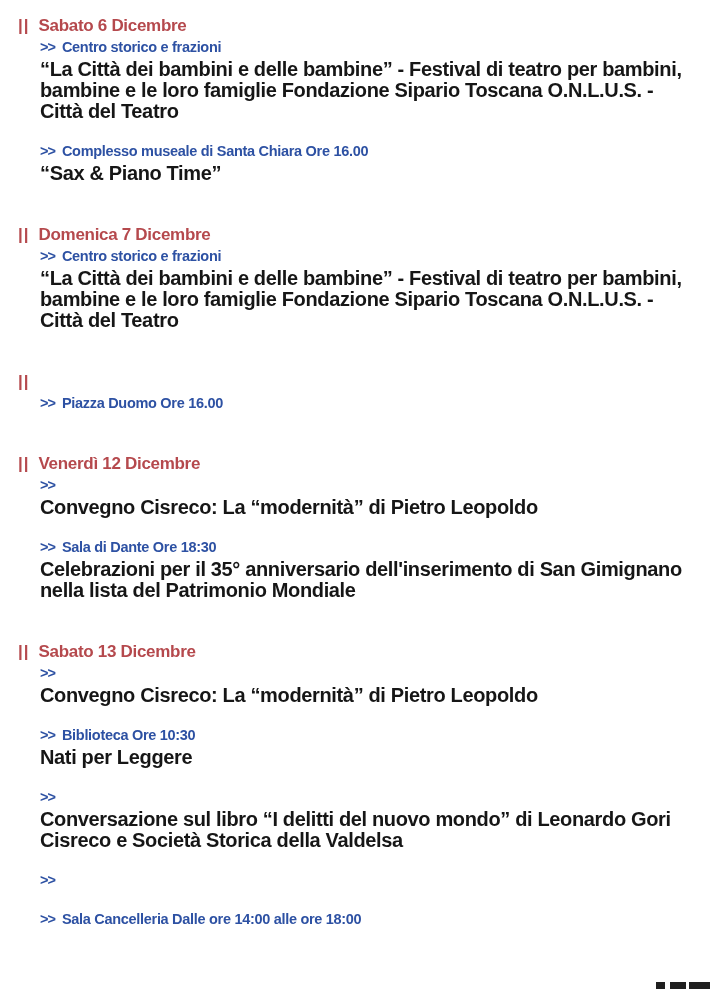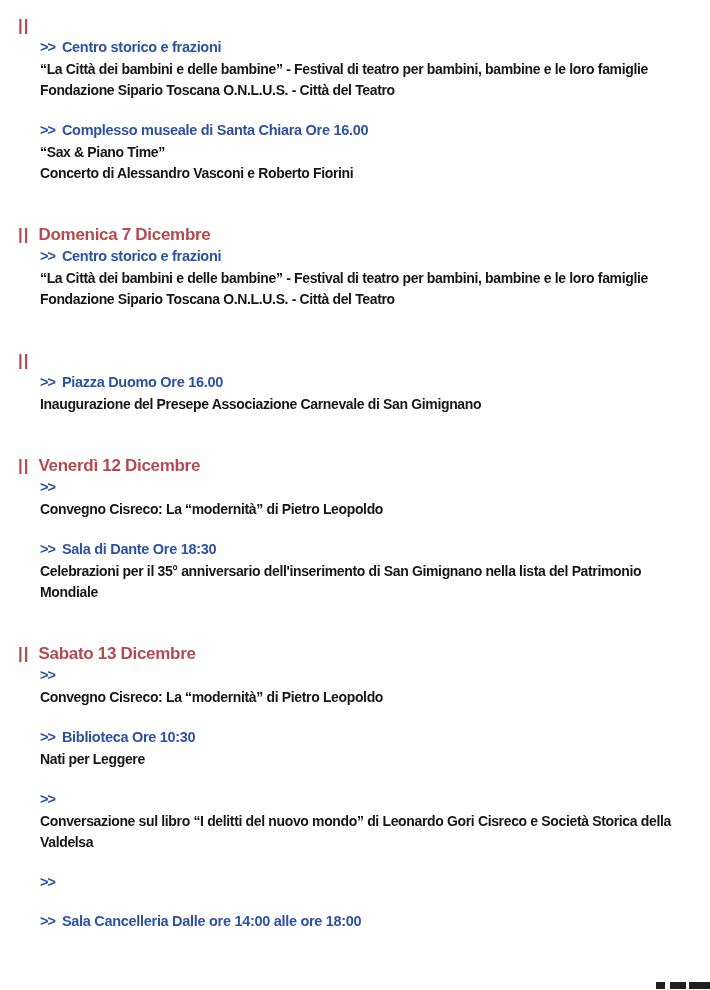--- a/index.html
+++ b/index.html
@@ -28,54 +28,54 @@
   .venue {
     margin: 0 0 2px 0;
     font-size: 14.5px; line-height: 19px;
     color: #2d51a3;
     letter-spacing: -0.3px;
     display: flex; align-items: baseline;
   }
   .chev { margin-right: 7px; letter-spacing: -1px; }
   .event-line {
     margin: 0;
-    font-size: 14px; line-height: 21px;
+    font-size: 20px; line-height: 21px;
     max-width: 648px;
     letter-spacing: -0.35px;
     color: #161616;
   }
   .corner-mark { position: absolute; left: 656px; top: 982px; width: 54px; height: 8px; }
   .corner-mark .cm { position: absolute; top: 0; height: 7px; background: #1f1f1f; }
   .cm1 { left: 0; width: 9px; }
   .cm2 { left: 14px; width: 16px; }
   .cm3 { left: 33px; width: 21px; }
 </style>
 </head>
 <body>
 
 <div class="content">
 
   <section class="day">
     <h2 class="day-heading">
       <span class="bars">||</span>
+      <span>Sabato 6 Dicembre</span>
     </h2>
     <div class="venue-block">
       <h3 class="venue">
         <span class="chev">&gt;&gt;</span>
         <span>Centro storico e frazioni</span>
       </h3>
       <p class="event-line">“La Città dei bambini e delle bambine” - Festival di teatro per bambini, bambine e le loro famiglie Fondazione Sipario Toscana O.N.L.U.S. - Città del Teatro</p>
     </div>
     <div class="venue-block">
       <h3 class="venue">
         <span class="chev">&gt;&gt;</span>
         <span>Complesso museale di Santa Chiara Ore 16.00</span>
       </h3>
       <p class="event-line">“Sax &amp; Piano Time”</p>
-      <p class="event-line">Concerto di Alessandro Vasconi e Roberto Fiorini</p>
     </div>
   </section>
 
   <section class="day">
     <h2 class="day-heading">
       <span class="bars">||</span>
       <span>Domenica 7 Dicembre</span>
     </h2>
     <div class="venue-block">
       <h3 class="venue">
@@ -88,21 +88,20 @@
 
   <section class="day">
     <h2 class="day-heading">
       <span class="bars">||</span>
     </h2>
     <div class="venue-block">
       <h3 class="venue">
         <span class="chev">&gt;&gt;</span>
         <span>Piazza Duomo Ore 16.00</span>
       </h3>
-      <p class="event-line">Inaugurazione del Presepe Associazione Carnevale di San Gimignano</p>
     </div>
   </section>
 
   <section class="day">
     <h2 class="day-heading">
       <span class="bars">||</span>
       <span>Venerdì 12 Dicembre</span>
     </h2>
     <div class="venue-block">
       <h3 class="venue">

